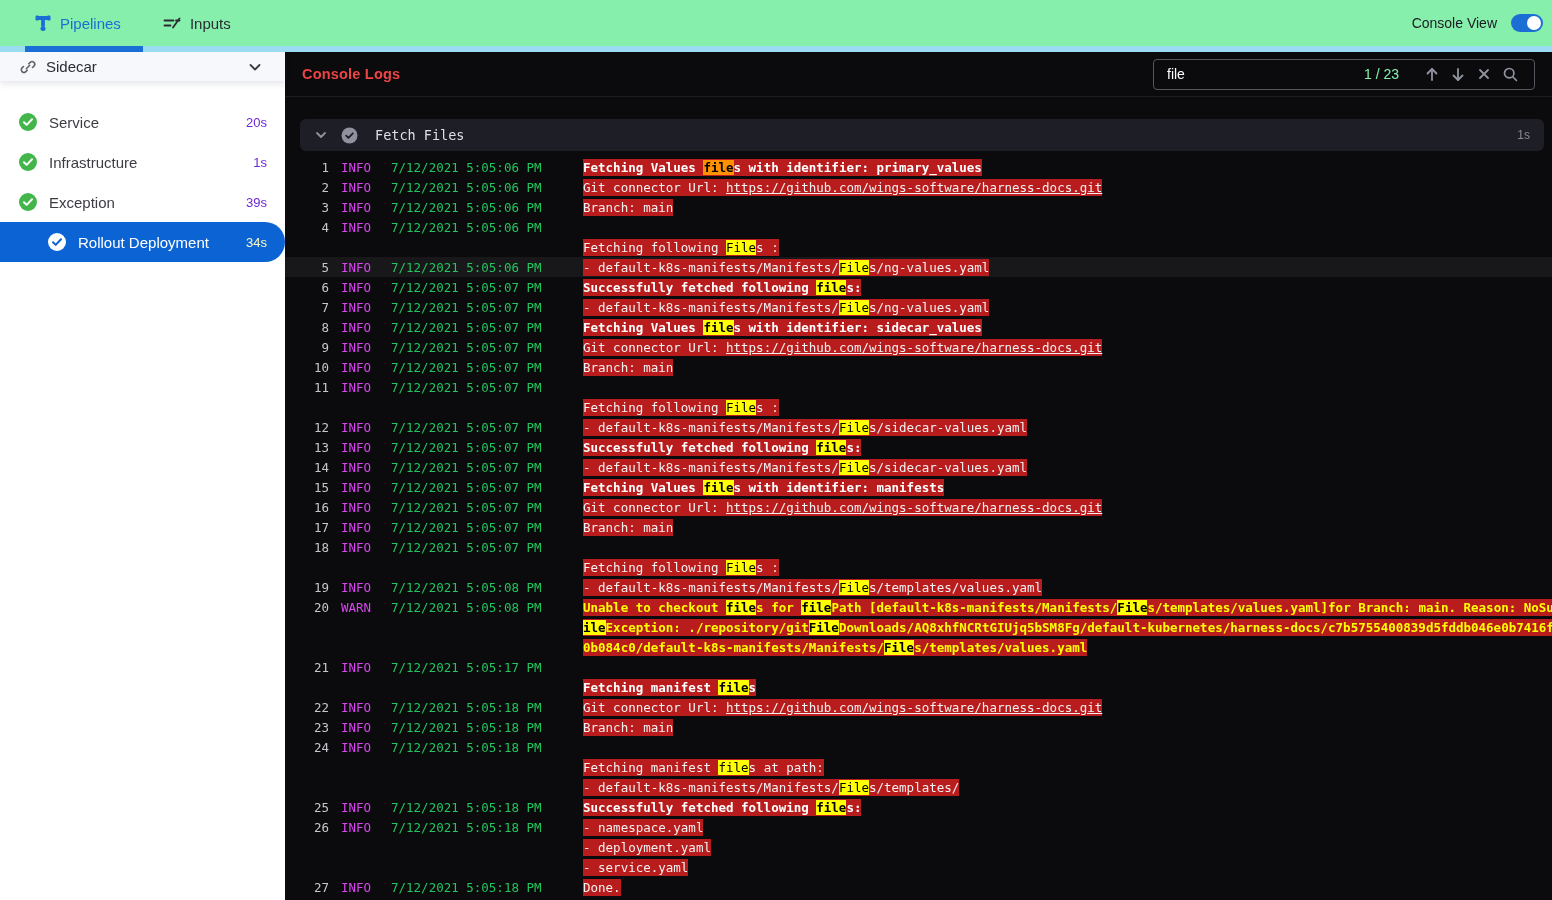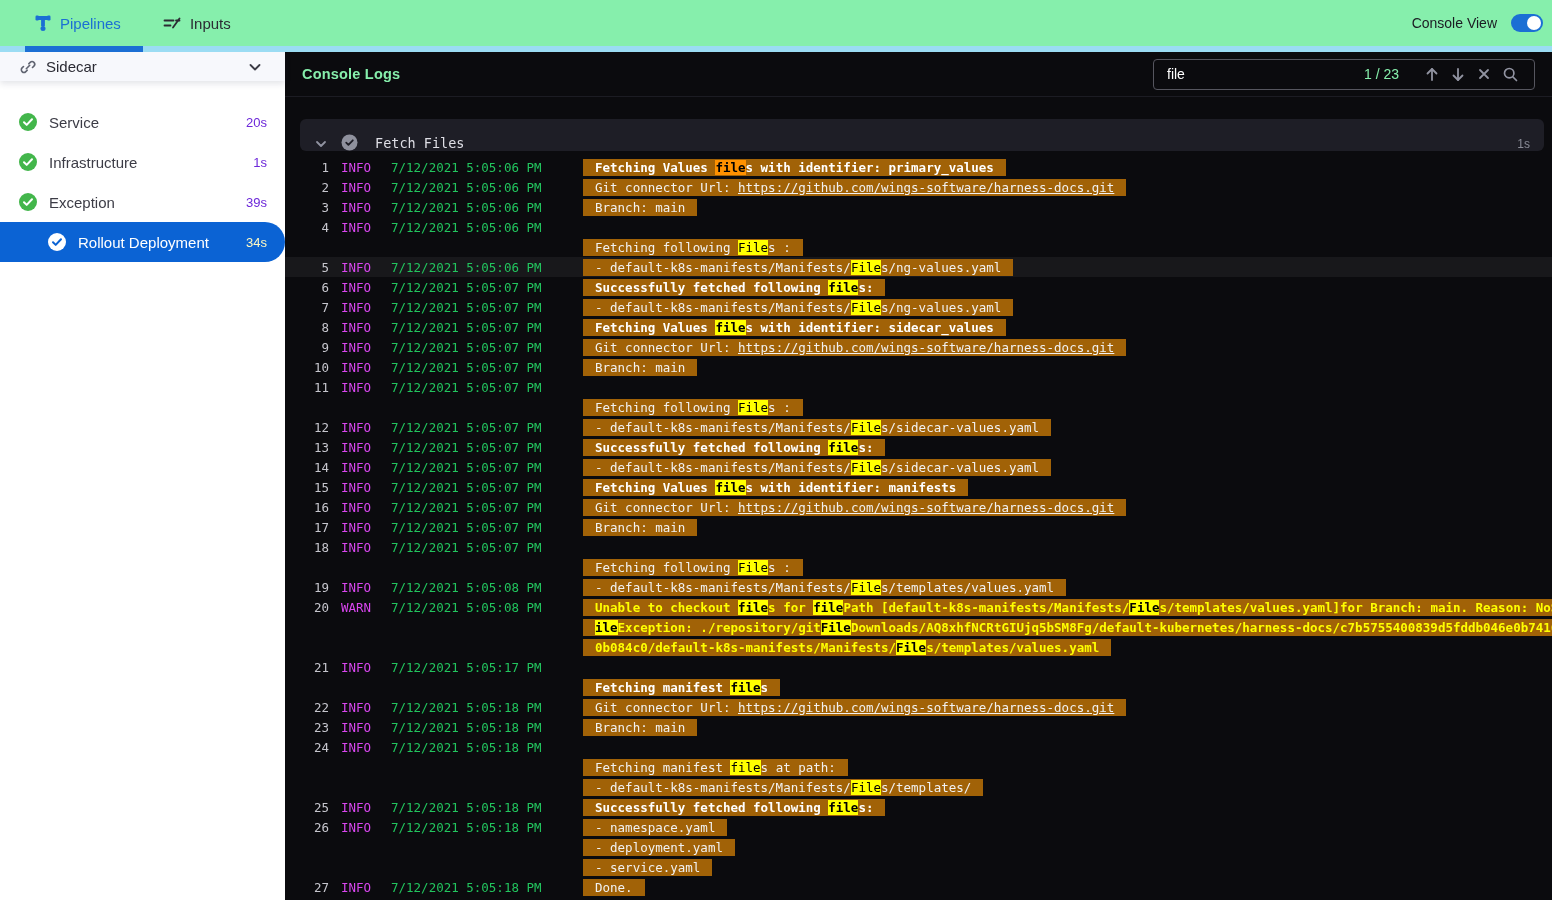--- a/index.html
+++ b/index.html
@@ -32,39 +32,39 @@
   .step-label{margin-left:11px;font-size:15px;color:#3c3c46}
   .step-dur{margin-left:auto;font-size:13px;color:#6d28d9}
   .step-selected{background:var(--blue-row);border-radius:0 24px 24px 0;padding-left:47px}
   .step-selected .step-label{color:#fff;font-weight:500}
   .step-selected .step-dur{color:#fef9c3;font-weight:400}
   .icon-wrap{display:flex;flex:none}
 
   
   .console{position:absolute;top:52px;left:285px;right:0;bottom:0;background:var(--console-bg)}
   .console-header{height:45px;display:flex;align-items:center;padding:0 17px;border-bottom:1px solid #1c1c23}
-  .console-title{font-size:14.5px;font-weight:bold;color:#86efac;letter-spacing:.2px}
+  .console-title{font-size:14.5px;font-weight:bold;color:#ef4444;letter-spacing:.2px}
   .searchbox{margin-left:auto;width:382px;height:31px;border:1px solid #56565f;border-radius:4px;display:flex;align-items:center;padding:0 11px;background:transparent}
   .search-input{background:transparent;border:none;outline:none;color:#fff;font-size:14px;font-family:"Liberation Sans",sans-serif;flex:1;min-width:0}
   .search-counter{color:#86efac;font-size:14px;margin-right:20px;white-space:nowrap}
   .sbtn{display:flex;align-items:center;justify-content:center;width:26px;height:26px;cursor:pointer;flex:none}
 
-  .section-bar{margin:22px 8px 0 15px;height:32px;background:var(--panel);border-radius:6px;display:flex;align-items:flex-end;padding:0 14px}
+  .section-bar{margin:22px 8px 0 15px;height:32px;background:var(--panel);border-radius:6px;display:flex;align-items:center;padding:0 14px}
   .section-title{margin-left:17px;font-family:"DejaVu Sans Mono",monospace;font-size:13.5px;color:#dfdfe6}
   .section-dur{margin-left:auto;font-size:12px;color:#8a8c97}
   .section-check{margin-left:13px;display:flex}
 
   .log-rows{margin-top:6px}
   .log-row{display:flex;height:20px;align-items:center;padding:0 8px 0 16px;font-family:"DejaVu Sans Mono",monospace;font-size:12.5px;white-space:pre}
   .row-hl{background:rgba(255,255,255,.055)}
   .col-num{width:28px;text-align:right;color:#c6c6cd;flex:none}
   .col-lvl{width:40px;margin-left:12px;color:#d946ef;flex:none}
   .col-ts{width:150px;margin-left:10px;color:#22c55e;flex:none}
   .col-msg{margin-left:42px;white-space:pre}
-  .col-msg.has-text{background:#a16207;padding:1px 12px}
+  .col-msg.has-text{background:#b91c1c;padding:1px 0}
   .sp{color:#f1f1f1}
   .sb{color:#fff;font-weight:bold}
   .sh{background:var(--hl);color:#000}
   .shb{background:var(--hl);color:#000;font-weight:bold}
   .sc{background:var(--hlc);color:#000;font-weight:bold}
   .sl{color:#f1f1f1;text-decoration:underline;cursor:pointer}
   .sw{color:var(--warn);font-weight:bold}
 </style>
 </head>
 <body>

